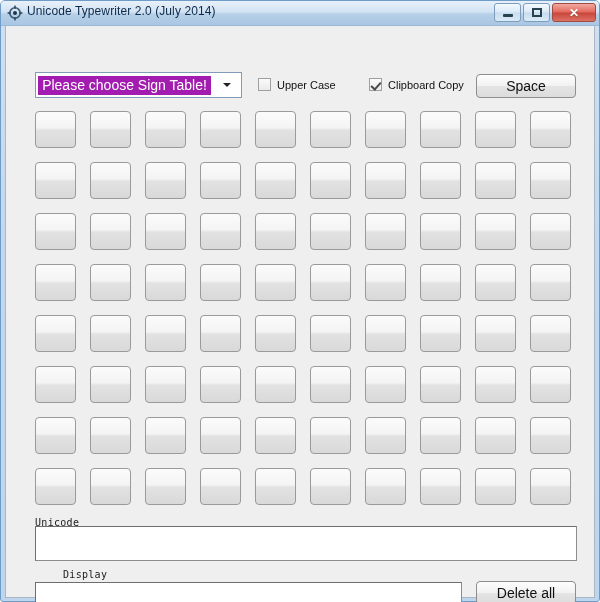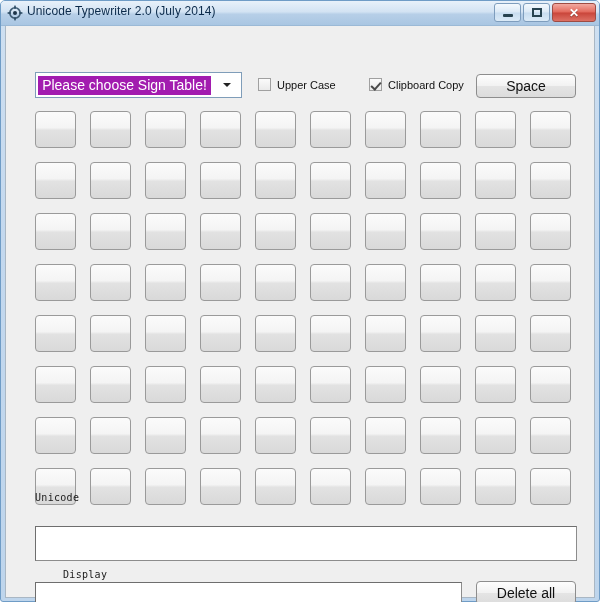--- a/index.html
+++ b/index.html
@@ -233,21 +233,21 @@
   }
 
   
   .field-label {
     position: absolute;
     font-family: "DejaVu Sans Mono", monospace;
     font-size: 10px;
     color: #1a1a1a;
     letter-spacing: 0.3px;
   }
-  .label-unicode { left: 29px; top: 466px; }
+  .label-unicode { left: 29px; top: 491px; }
   .label-display { left: 29px; top: 543px; padding-left: 28px; }
 
   
   .unicode-area {
     position: absolute;
     left: 29px;
     top: 500px;
     width: 542px;
     height: 35px;
     box-sizing: border-box;

